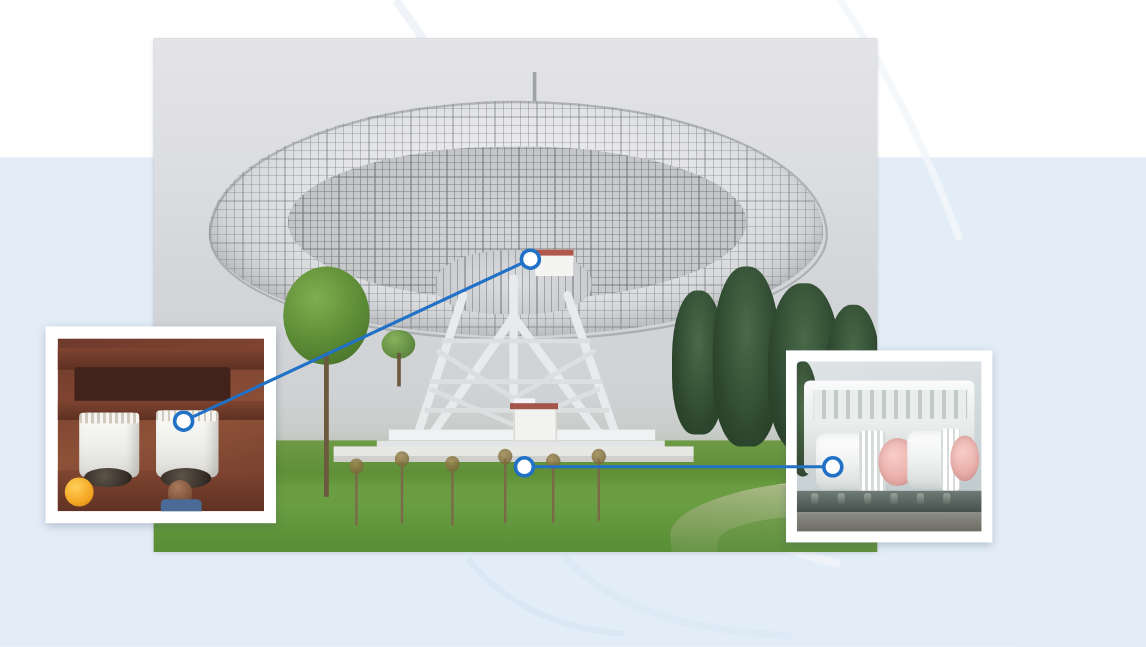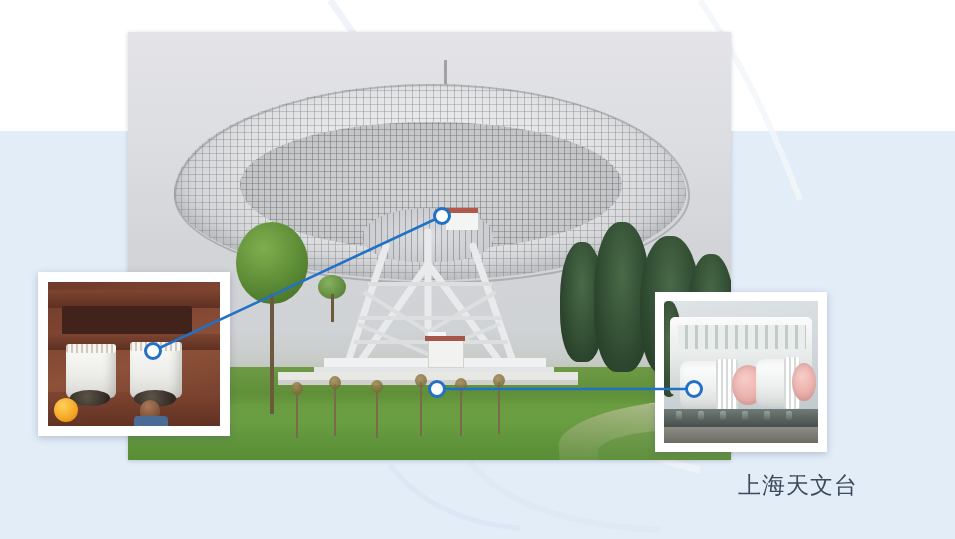--- a/index.html
+++ b/index.html
@@ -286,15 +286,14 @@
       <circle cx="153" cy="351" r="7.5" fill="#ffffff" stroke="#2171c7" stroke-width="3"></circle>
     </g>
     <g>
       <circle cx="437" cy="389" r="7.5" fill="#ffffff" stroke="#2171c7" stroke-width="3"></circle>
     </g>
     <g>
       <circle cx="694" cy="389" r="7.5" fill="#ffffff" stroke="#2171c7" stroke-width="3"></circle>
     </g>
   </svg>
 
-  <div class="caption">上海天文台</div>
 
 </div>
 
 </body></html>

